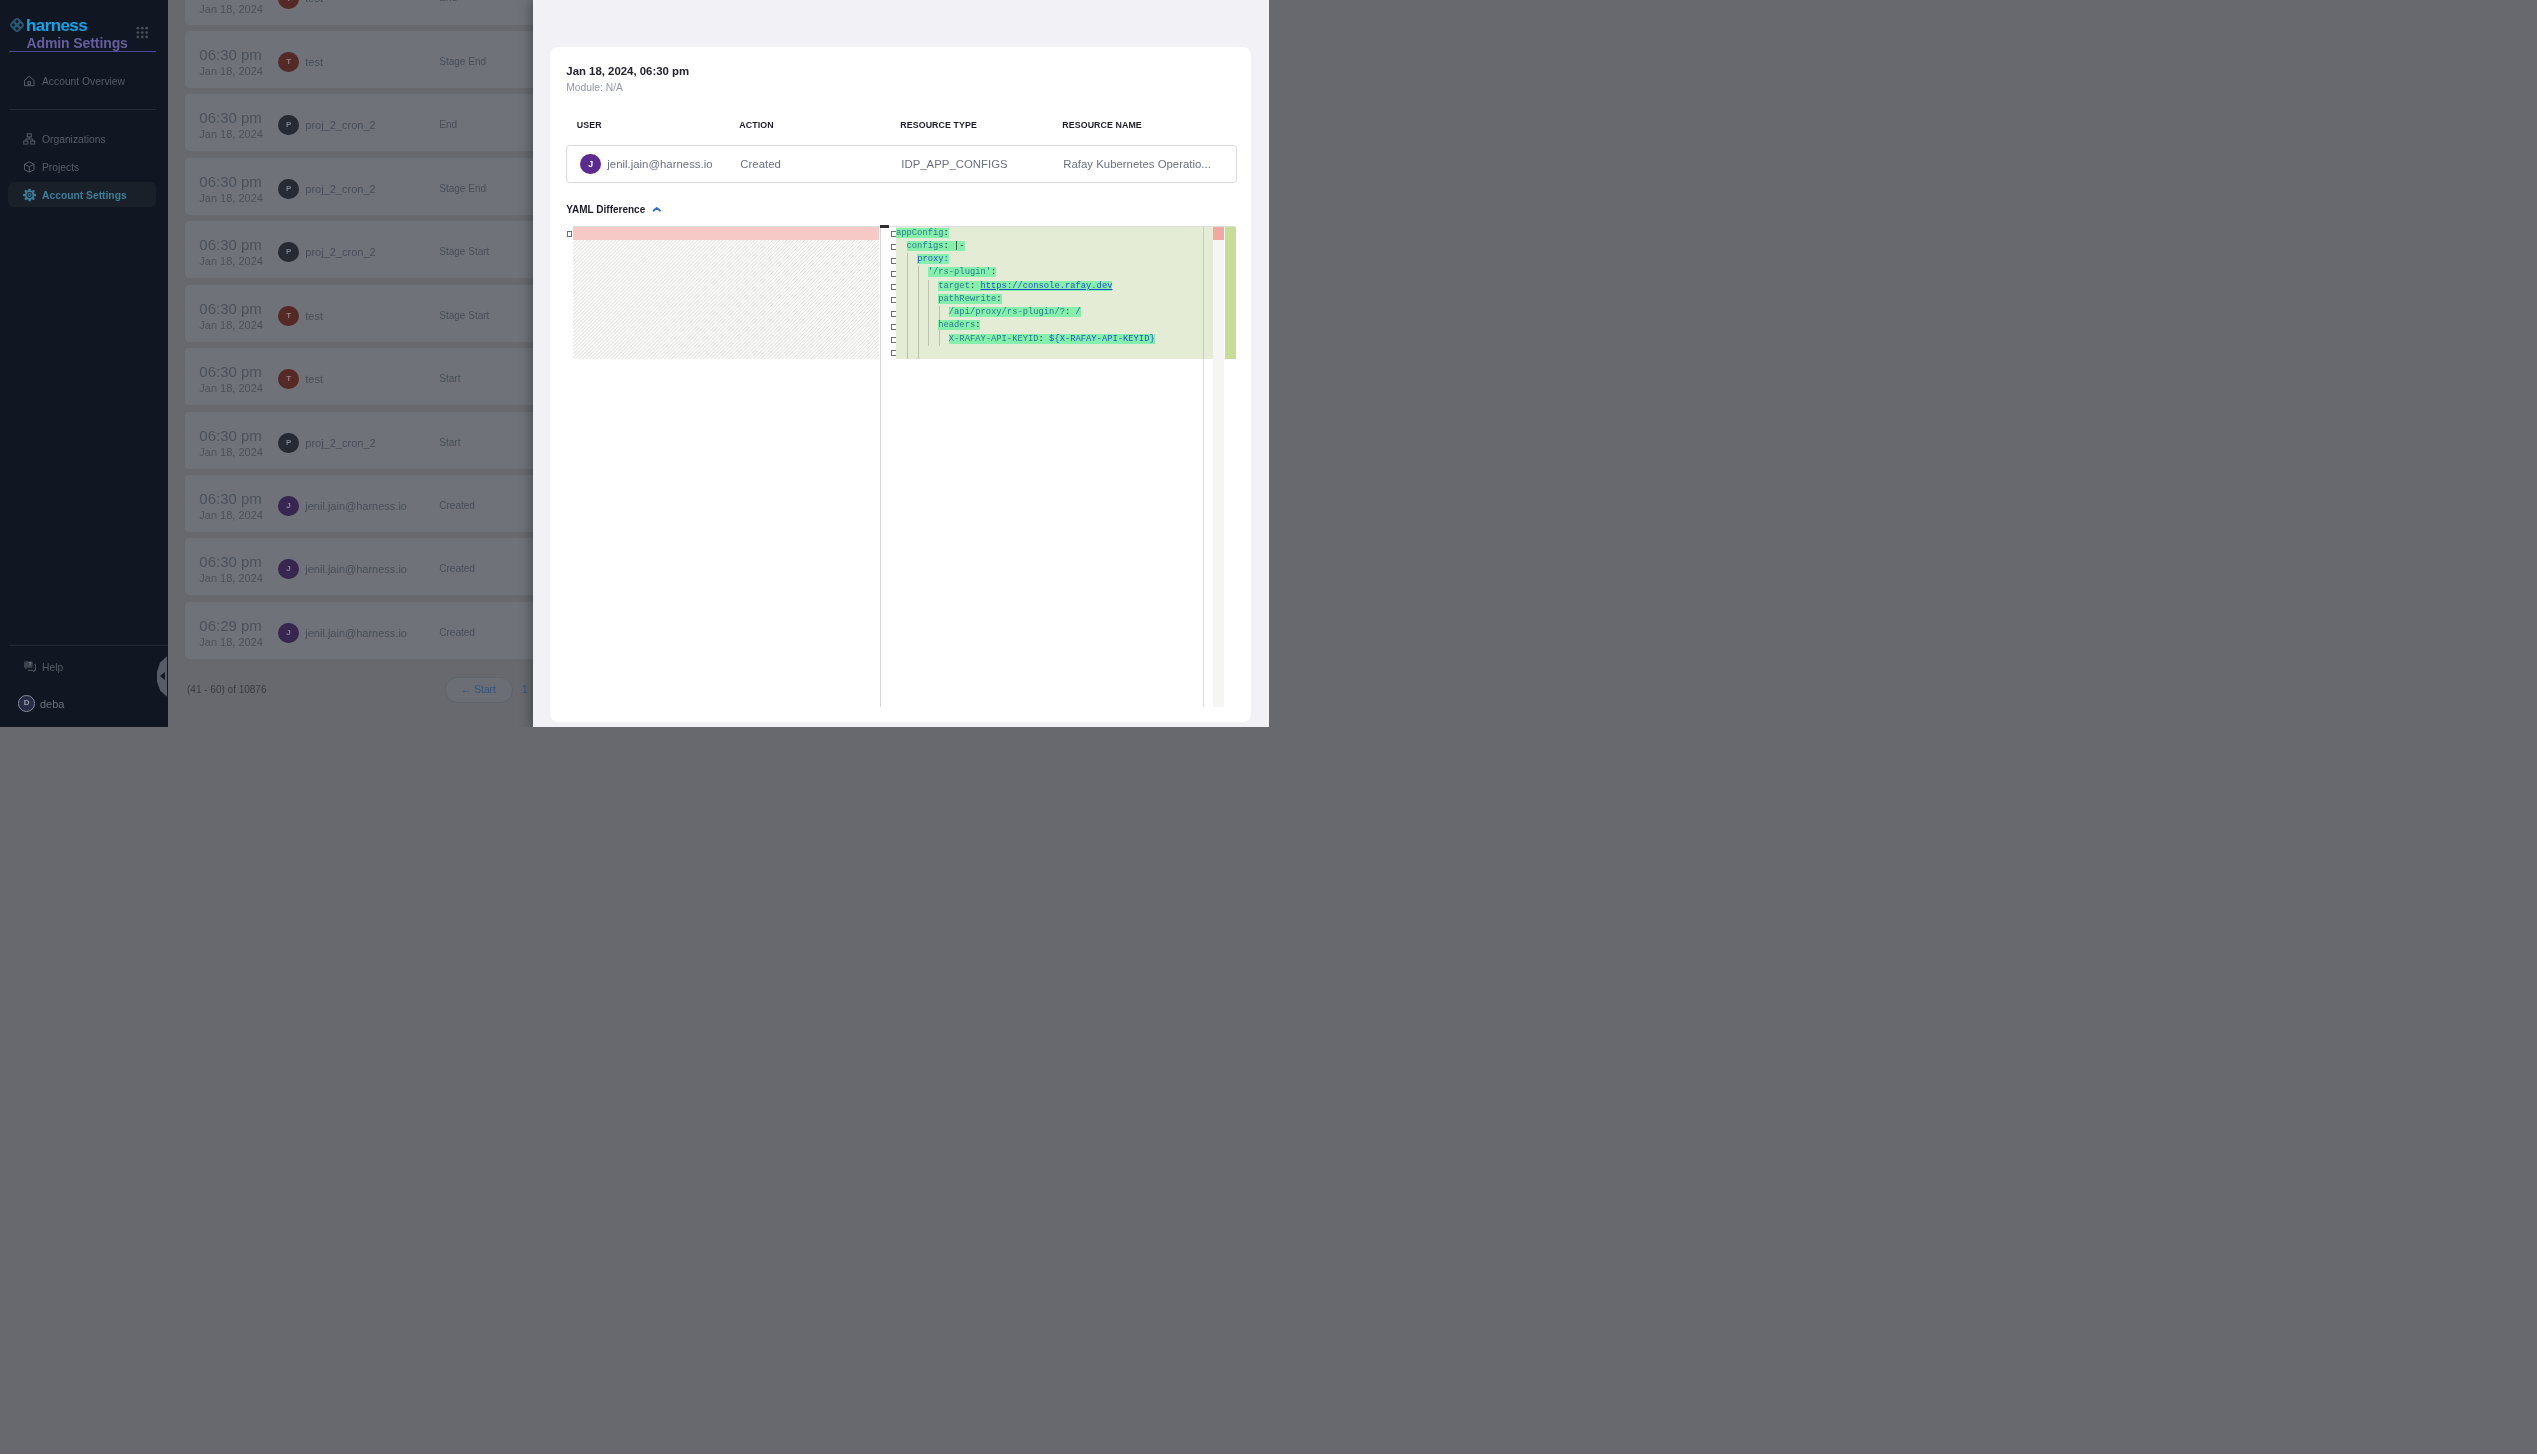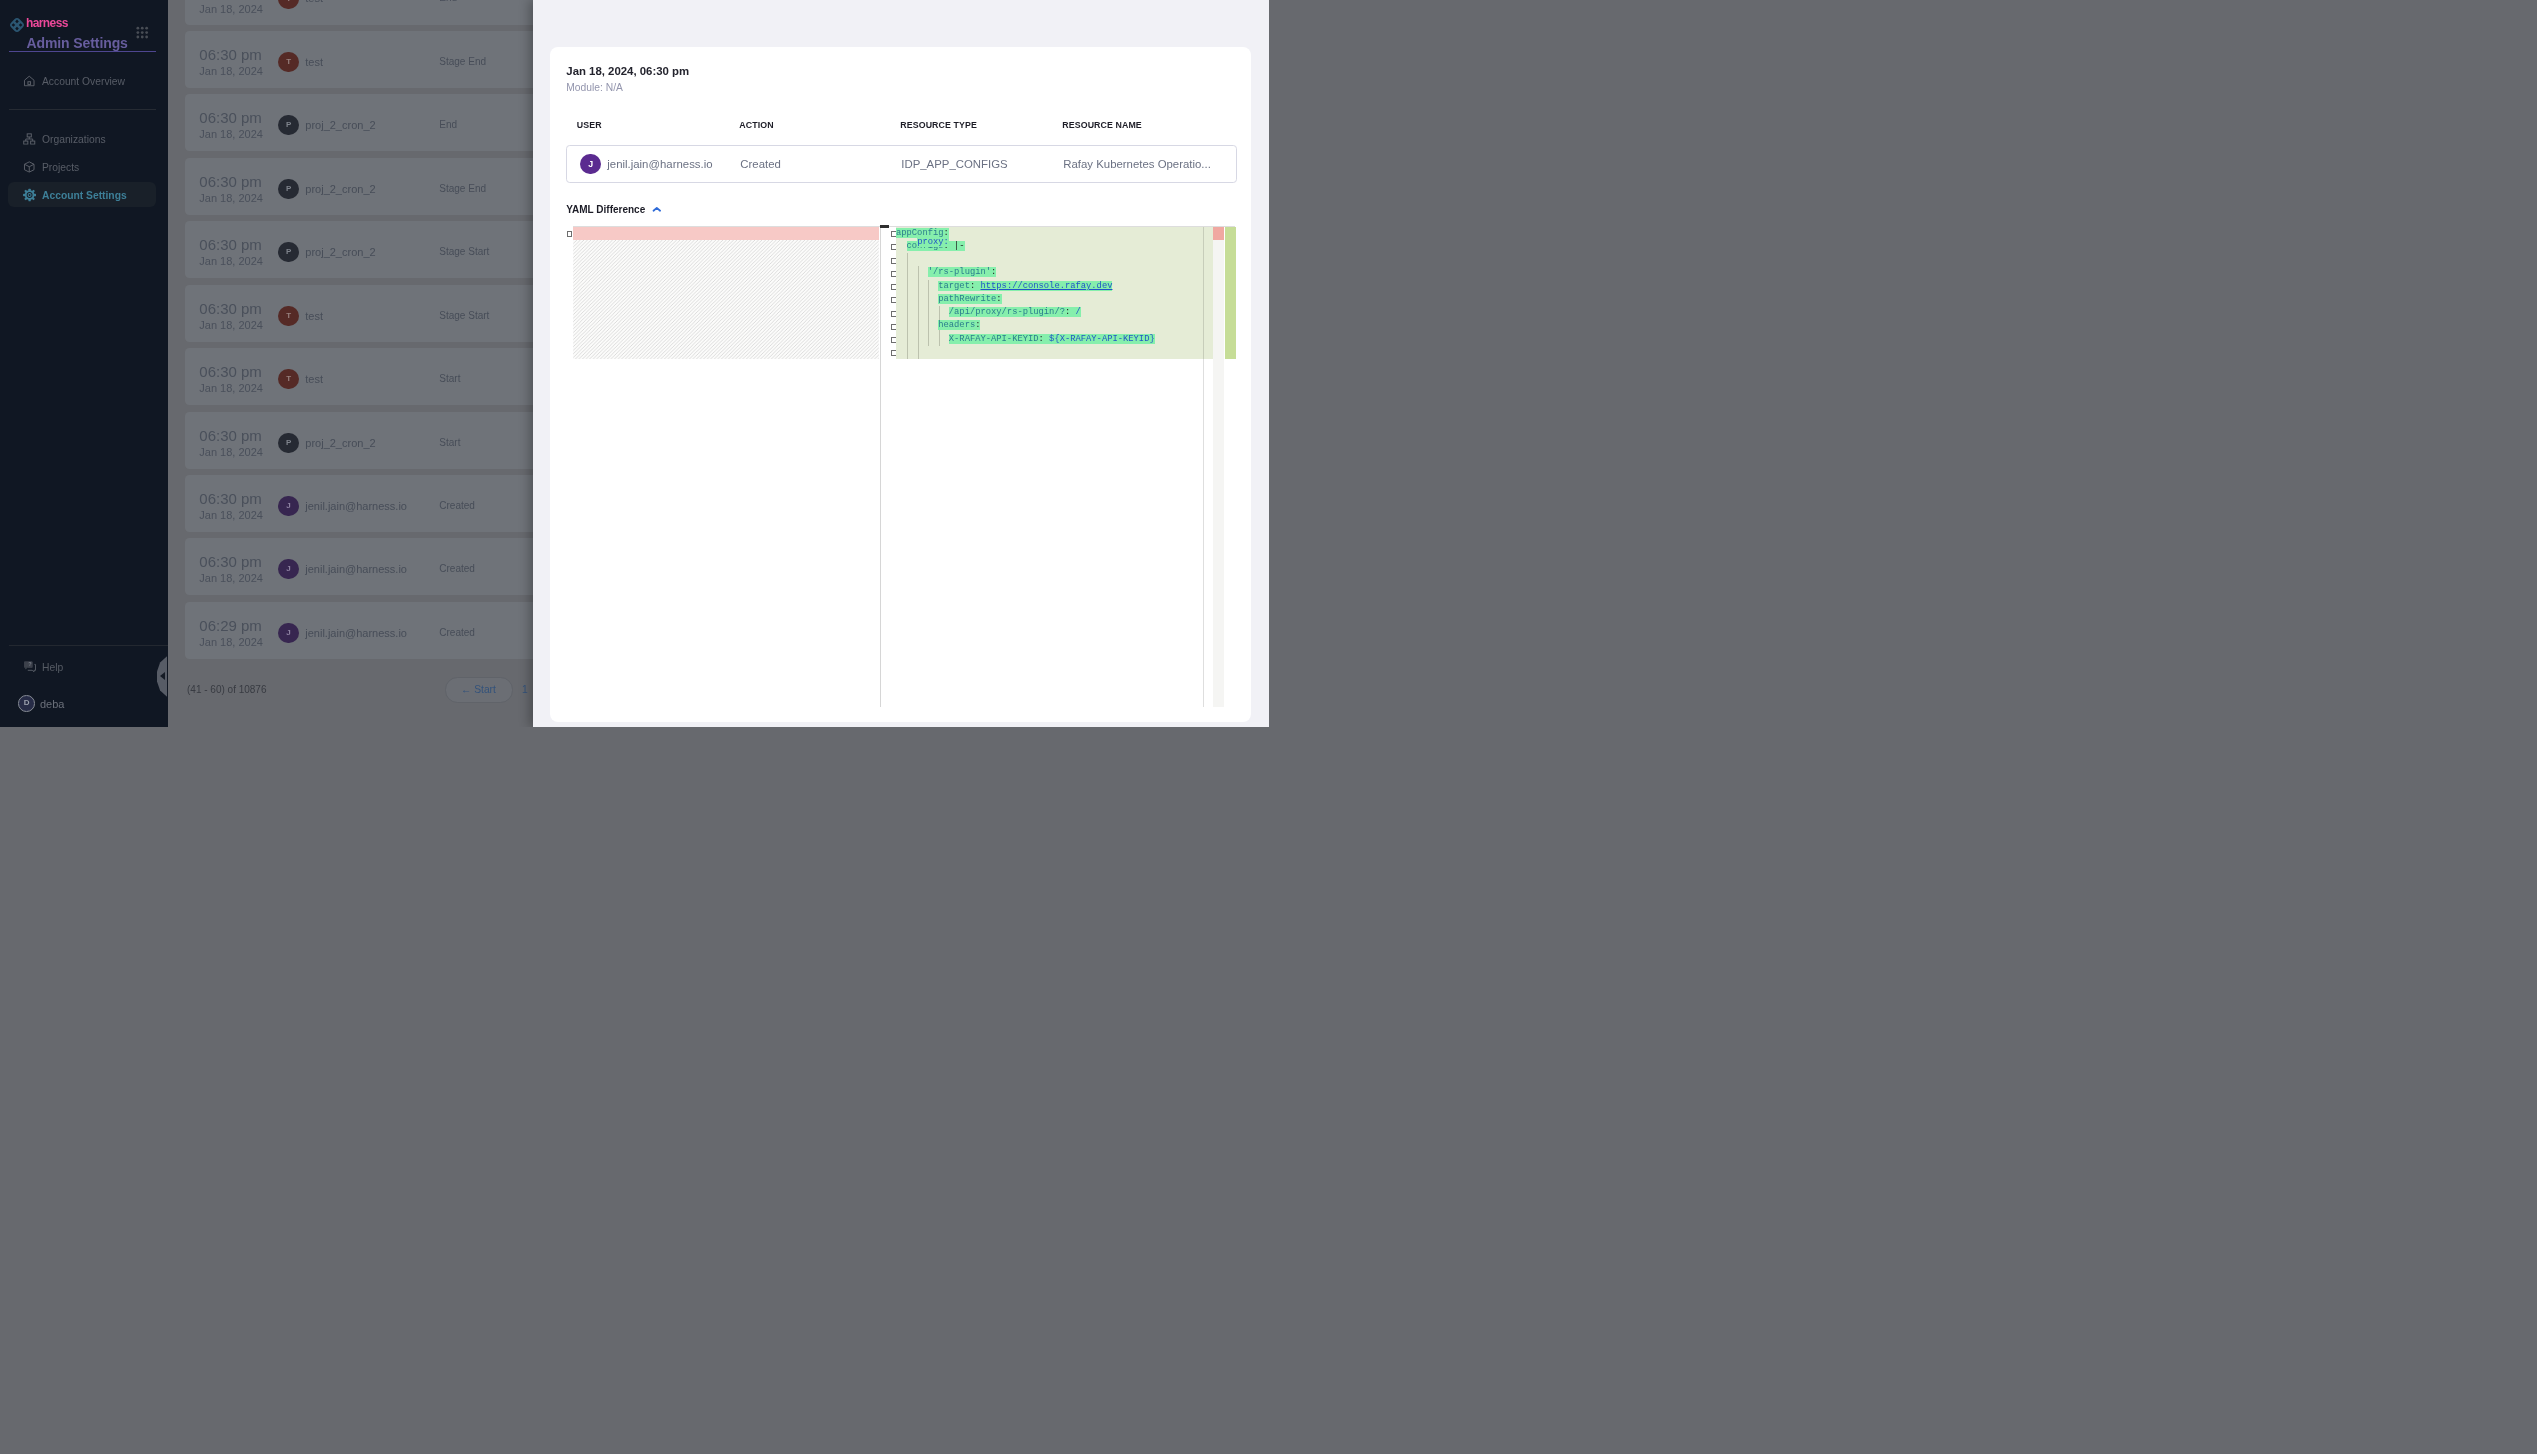--- a/index.html
+++ b/index.html
@@ -137,21 +137,21 @@
   <div class="abs" style="left:293px;top:684px;font-size:10.3px;color:#33527b">← Start</div>
   <div class="abs" style="left:354px;top:684px;font-size:10.3px;color:#33527b">1</div>
 </div>
 
 <div id="sidebar">
 
   <svg class="abs" style="left:8.8px;top:17px" width="16" height="16" viewBox="0 0 24 24">
     <rect x="3.2" y="3.2" width="17.6" height="17.6" rx="5.5" transform="rotate(45 12 12)" fill="#2b5672"></rect>
     <path fill="#101622" d="M12 3.9 L14.7 6.6 L12 9.3 L9.3 6.6 Z M6.6 9.3 L9.3 12 L6.6 14.7 L3.9 12 Z M17.4 9.3 L20.1 12 L17.4 14.7 L14.7 12 Z M12 14.7 L14.7 17.4 L12 20.1 L9.3 17.4 Z"></path>
   </svg>
-  <div class="abs" style="left:26px;top:16px;font-size:12px;font-weight:700;color:#ec4899;letter-spacing:-0.6px">harness</div>
+  <div class="abs" style="left:26px;top:16px;font-size:17px;font-weight:700;color:#0ea5e9;letter-spacing:-0.6px">harness</div>
   <div class="abs" style="left:26.5px;top:35px;font-size:14px;font-weight:600;color:#675d9e;letter-spacing:-0.1px">Admin Settings</div>
 
   <svg class="abs" style="left:136px;top:26px" width="12.5" height="13.2" viewBox="0 0 17 18">
     <g fill="#484d55">
       <circle cx="2.5" cy="3" r="1.9"></circle>
         <circle cx="8.5" cy="3" r="1.9"></circle>
         <circle cx="14.5" cy="3" r="1.9"></circle>
       <circle cx="2.5" cy="9" r="1.9"></circle>
         <circle cx="8.5" cy="9" r="1.9"></circle>
         <circle cx="14.5" cy="9" r="1.9"></circle>
@@ -274,21 +274,21 @@
 
     <div class="abs" style="left:330px;top:0.7px;width:317px;height:132px;background:#e5ecd6"></div>
 
     <div class="abs" style="left:341px;top:27px;width:0.7px;height:106px;background:#bcc2ae"></div>
     <div class="abs" style="left:352px;top:40px;width:0.7px;height:93px;background:#bcc2ae"></div>
     <div class="abs" style="left:362px;top:54px;width:0.7px;height:66px;background:#bcc2ae"></div>
     <div class="abs" style="left:373px;top:80px;width:0.7px;height:40px;background:#bcc2ae"></div>
 
     <div class="abs mono" style="left:330px;top:0.7px"><span class="chg"><span class="k">appConfig</span><span class="p">:</span></span></div>
     <div class="abs mono" style="left:330px;top:14px">  <span class="chg"><span class="k">configs</span><span class="p">:</span> <span class="p">|-</span></span></div>
-    <div class="abs mono" style="left:330px;top:10px">    <span class="chg"><span class="v">proxy:</span></span></div>
+    <div class="abs mono" style="left:330px;top:27px">    <span class="chg"><span class="v">proxy:</span></span></div>
     <div class="abs mono" style="left:330px;top:40px">      <span class="chg"><span class="k">'/rs-plugin'</span><span class="p">:</span></span></div>
     <div class="abs mono" style="left:330px;top:54px">        <span class="chg"><span class="k">target</span><span class="p">:</span> <span class="v url">https://console.rafay.dev</span></span></div>
     <div class="abs mono" style="left:330px;top:67px">        <span class="chg"><span class="k">pathRewrite</span><span class="p">:</span></span></div>
     <div class="abs mono" style="left:330px;top:80px">          <span class="chg"><span class="k">/api/proxy/rs-plugin/?</span><span class="p">:</span> <span class="v">/</span></span></div>
     <div class="abs mono" style="left:330px;top:93px">        <span class="chg"><span class="k">headers</span><span class="p">:</span></span></div>
     <div class="abs mono" style="left:330px;top:107px">          <span class="chg"><span class="k">X-RAFAY-API-KEYID</span><span class="p">:</span> <span class="v">${X-RAFAY-API-KEYID}</span></span></div>
 
     <div class="abs" style="left:637px;top:0.7px;width:0.7px;height:480px;background:rgba(0,0,0,0.13)"></div>
 
     <div class="abs" style="left:647px;top:0.7px;width:11px;height:480px;background:#f5f5f3"></div>

